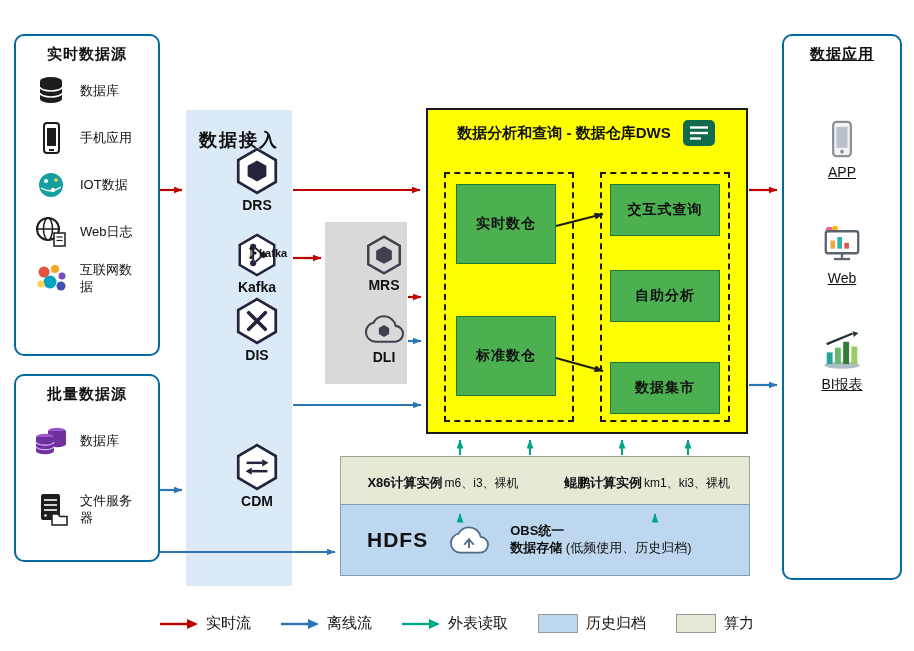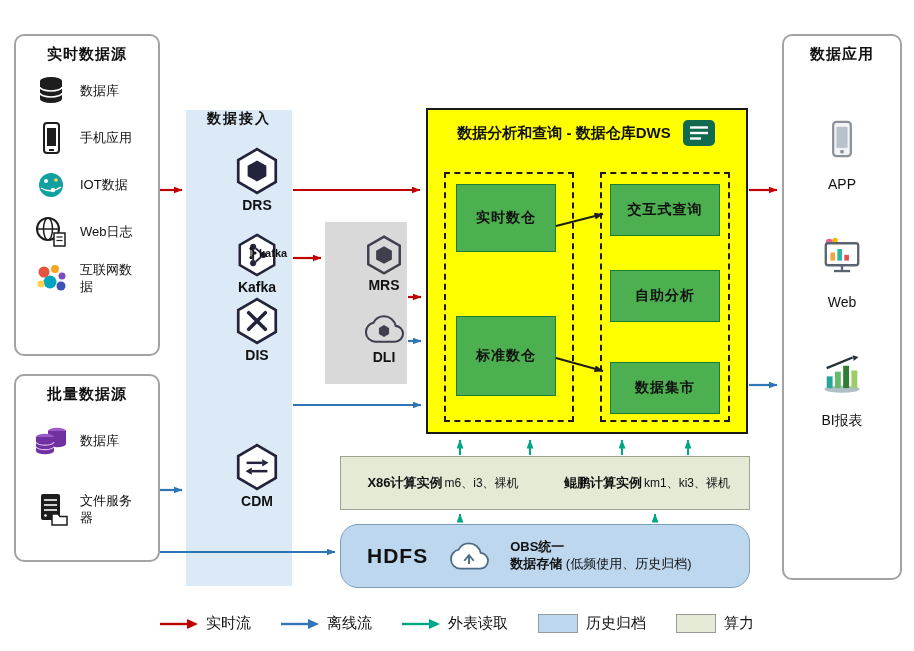--- a/index.html
+++ b/index.html
@@ -1,34 +1,34 @@
 <!DOCTYPE html>
 <html><head>
 <meta charset="utf-8">
 <style>
   html,body { margin:0; padding:0; background:#fff; }
   body { font-family:"Liberation Sans","DejaVu Sans",sans-serif; color:#111; }
   .canvas { position:relative; width:914px; height:651px; background:#fff; overflow:hidden; }
   .abs { position:absolute; }
 
-  .outline-box { border:2px solid #a3a3a3; border-radius:10px; background:#fff; box-sizing:border-box; }
+  .outline-box { border:2px solid #0369a1; border-radius:10px; background:#fff; box-sizing:border-box; }
   .box-title { font-weight:bold; font-size:15px; text-align:center; padding-top:9px; letter-spacing:1px; }
 
   .src-list { display:flex; flex-direction:column; gap:13px; padding:10px 0 0 16px; }
   .src-list.batch { gap:34px; padding-top:20px; }
   .src-item { display:flex; align-items:center; gap:10px; }
   .src-label { font-size:13px; width:58px; line-height:1.3; }
 
   .banner { background:#FBE5D6; display:flex; align-items:center; justify-content:center; gap:64px; }
   .banner-title { font-weight:bold; font-size:16px; letter-spacing:2px; }
   .dayu-wrap { display:flex; align-items:center; gap:8px; }
   .dayu-label { font-weight:bold; font-size:16px; letter-spacing:1px; }
 
   .ingest-col { background:#DCE9F7; }
-  .ingest-title { font-weight:bold; font-size:14px; text-align:center; letter-spacing:2px; }
+  .ingest-title { font-weight:bold; font-size:18px; text-align:center; padding-top:10px; letter-spacing:2px;margin-top:8px; }
   .svc { position:absolute; left:0; width:100%; display:flex; flex-direction:column; align-items:center; gap:1px;padding-left:18px; }
   .svc-label { font-weight:bold; font-size:14px; }
   .kafka-badge { position:absolute; display:flex; align-items:center; gap:2px; font-weight:bold; font-size:11px; color:#111; }
 
   .gray-box { background:#D9D9D9; }
 
   .dws-box { background:#FFFF00; border:2px solid #1a1a1a; box-sizing:border-box; }
   .dws-title-row { display:flex; align-items:center; justify-content:center; gap:10px; padding-top:8px; }
   .dws-title { font-weight:bold; font-size:15px; }
   .dashed-box { position:absolute; border:2px dashed #1a1a1a; box-sizing:border-box; }
@@ -38,21 +38,21 @@
   .compute-col { flex:1; display:flex; flex-direction:row; align-items:center; justify-content:center; gap:2px; }
   .compute-title { font-weight:bold; font-size:13px; }
   .compute-spec { font-size:12px; }
 
   .hdfs-box { background:#BDD7EE; border:1px solid #7f9db9; display:flex; align-items:center; box-sizing:border-box; padding-left:26px; gap:14px; }
   .hdfs-label { font-weight:bold; font-size:21px; letter-spacing:1px; }
   .obs-block { font-weight:bold; font-size:13px; line-height:1.3; }
   .obs-note { font-weight:normal; font-size:13px; }
 
   .apps-panel .app-list { display:flex; flex-direction:column; align-items:center; gap:44px; padding-top:56px; }
-  .app-item { display:flex; flex-direction:column; align-items:center; gap:18px; }
+  .app-item { display:flex; flex-direction:column; align-items:center; gap:6px; }
   .app-label { font-size:14px; }
 
   .legend { position:absolute; left:0; top:614px; width:914px; display:flex; align-items:center; justify-content:center; gap:30px; }
   .legend-item { display:flex; align-items:center; gap:8px; font-size:15px; }
   .swatch { display:inline-block; width:40px; height:19px; border:1px solid #999; box-sizing:border-box; }
 
   svg { display:block; }
   .overlay { pointer-events:none; }
 </style>
 </head>
@@ -221,21 +221,21 @@
       <span class="dws-title">数据分析和查询 - 数据仓库DWS</span>
       <svg width="36" height="30" viewBox="0 0 36 30">
         <rect x="2" y="2" width="32" height="26" rx="5" fill="#116a4e"></rect>
         <line x1="9" y1="9.5" x2="27" y2="9.5" stroke="#fff" stroke-width="2.4"></line>
         <line x1="9" y1="15" x2="27" y2="15" stroke="#fff" stroke-width="2.4"></line>
         <line x1="9" y1="20.5" x2="20" y2="20.5" stroke="#fff" stroke-width="2.4"></line>
       </svg>
     </div>
     <div class="dashed-box" style="left:16px;top:62px;width:130px;height:250px;"></div>
     <div class="dashed-box" style="left:172px;top:62px;width:130px;height:250px;"></div>
-    <div class="green-box" style="left:28px;top:74px;width:100px;height:68px;">
+    <div class="green-box" style="left:28px;top:74px;width:100px;height:80px;">
       <span>实时数仓</span>
     </div>
     <div class="green-box" style="left:28px;top:206px;width:100px;height:80px;">
       <span>标准数仓</span>
     </div>
     <div class="green-box" style="left:182px;top:74px;width:110px;height:52px;">
       <span>交互式查询</span>
     </div>
     <div class="green-box" style="left:182px;top:160px;width:110px;height:52px;">
       <span>自助分析</span>
@@ -249,34 +249,34 @@
     <div class="compute-col">
       <span class="compute-title">X86计算实例</span>
       <span class="compute-spec">m6、i3、裸机</span>
     </div>
     <div class="compute-col">
       <span class="compute-title">鲲鹏计算实例</span>
       <span class="compute-spec">km1、ki3、裸机</span>
     </div>
   </div>
 
-  <div class="hdfs-box abs" style="left:340px;top:524px;width:410px;height:64px;border-radius:18px;">
+  <div class="hdfs-box abs" style="left:340px;top:504px;width:410px;height:72px;">
     <span class="hdfs-label">HDFS</span>
     <svg width="54" height="38" viewBox="0 0 24 24">
       <path d="M19.35 10.04A7.49 7.49 0 0 0 12 4C9.11 4 6.6 5.64 5.35 8.04A5.994 5.994 0 0 0 0.6 14c0 3.31 2.69 6 6 6h12.4c2.76 0 5-2.24 5-5 0-2.64-2.05-4.78-4.65-4.96z" fill="#fff" stroke="#4d6b86" stroke-width="1.1"></path>
       <path d="M9 15 L12 11.5 L15 15 M12 11.5 L12 17" stroke="#4d6b86" stroke-width="1.2" fill="none"></path>
     </svg>
     <span class="obs-block">
       <span>OBS统一</span><br>
       <span>数据存储</span>
       <span class="obs-note">(低频使用、历史归档)</span>
     </span>
   </div>
 
-  <div class="outline-box apps-panel abs" style="left:782px;top:34px;width:120px;height:546px;">
+  <div class="outline-box apps-panel abs" style="left:782px;top:34px;width:120px;height:546px;text-decoration:underline;">
     <div class="box-title">数据应用</div>
     <div class="app-list">
       <div class="app-item">
         <svg width="42" height="38" viewBox="0 0 38 34">
           <rect x="11" y="1.5" width="16" height="31" rx="3" fill="#f2f3f5" stroke="#8a9099" stroke-width="2"></rect>
           <rect x="14" y="6" width="10" height="19" fill="#b9c1cb"></rect>
           <circle cx="19" cy="28.5" r="1.7" fill="#8a9099"></circle>
         </svg>
         <span class="app-label">APP</span>
       </div>

